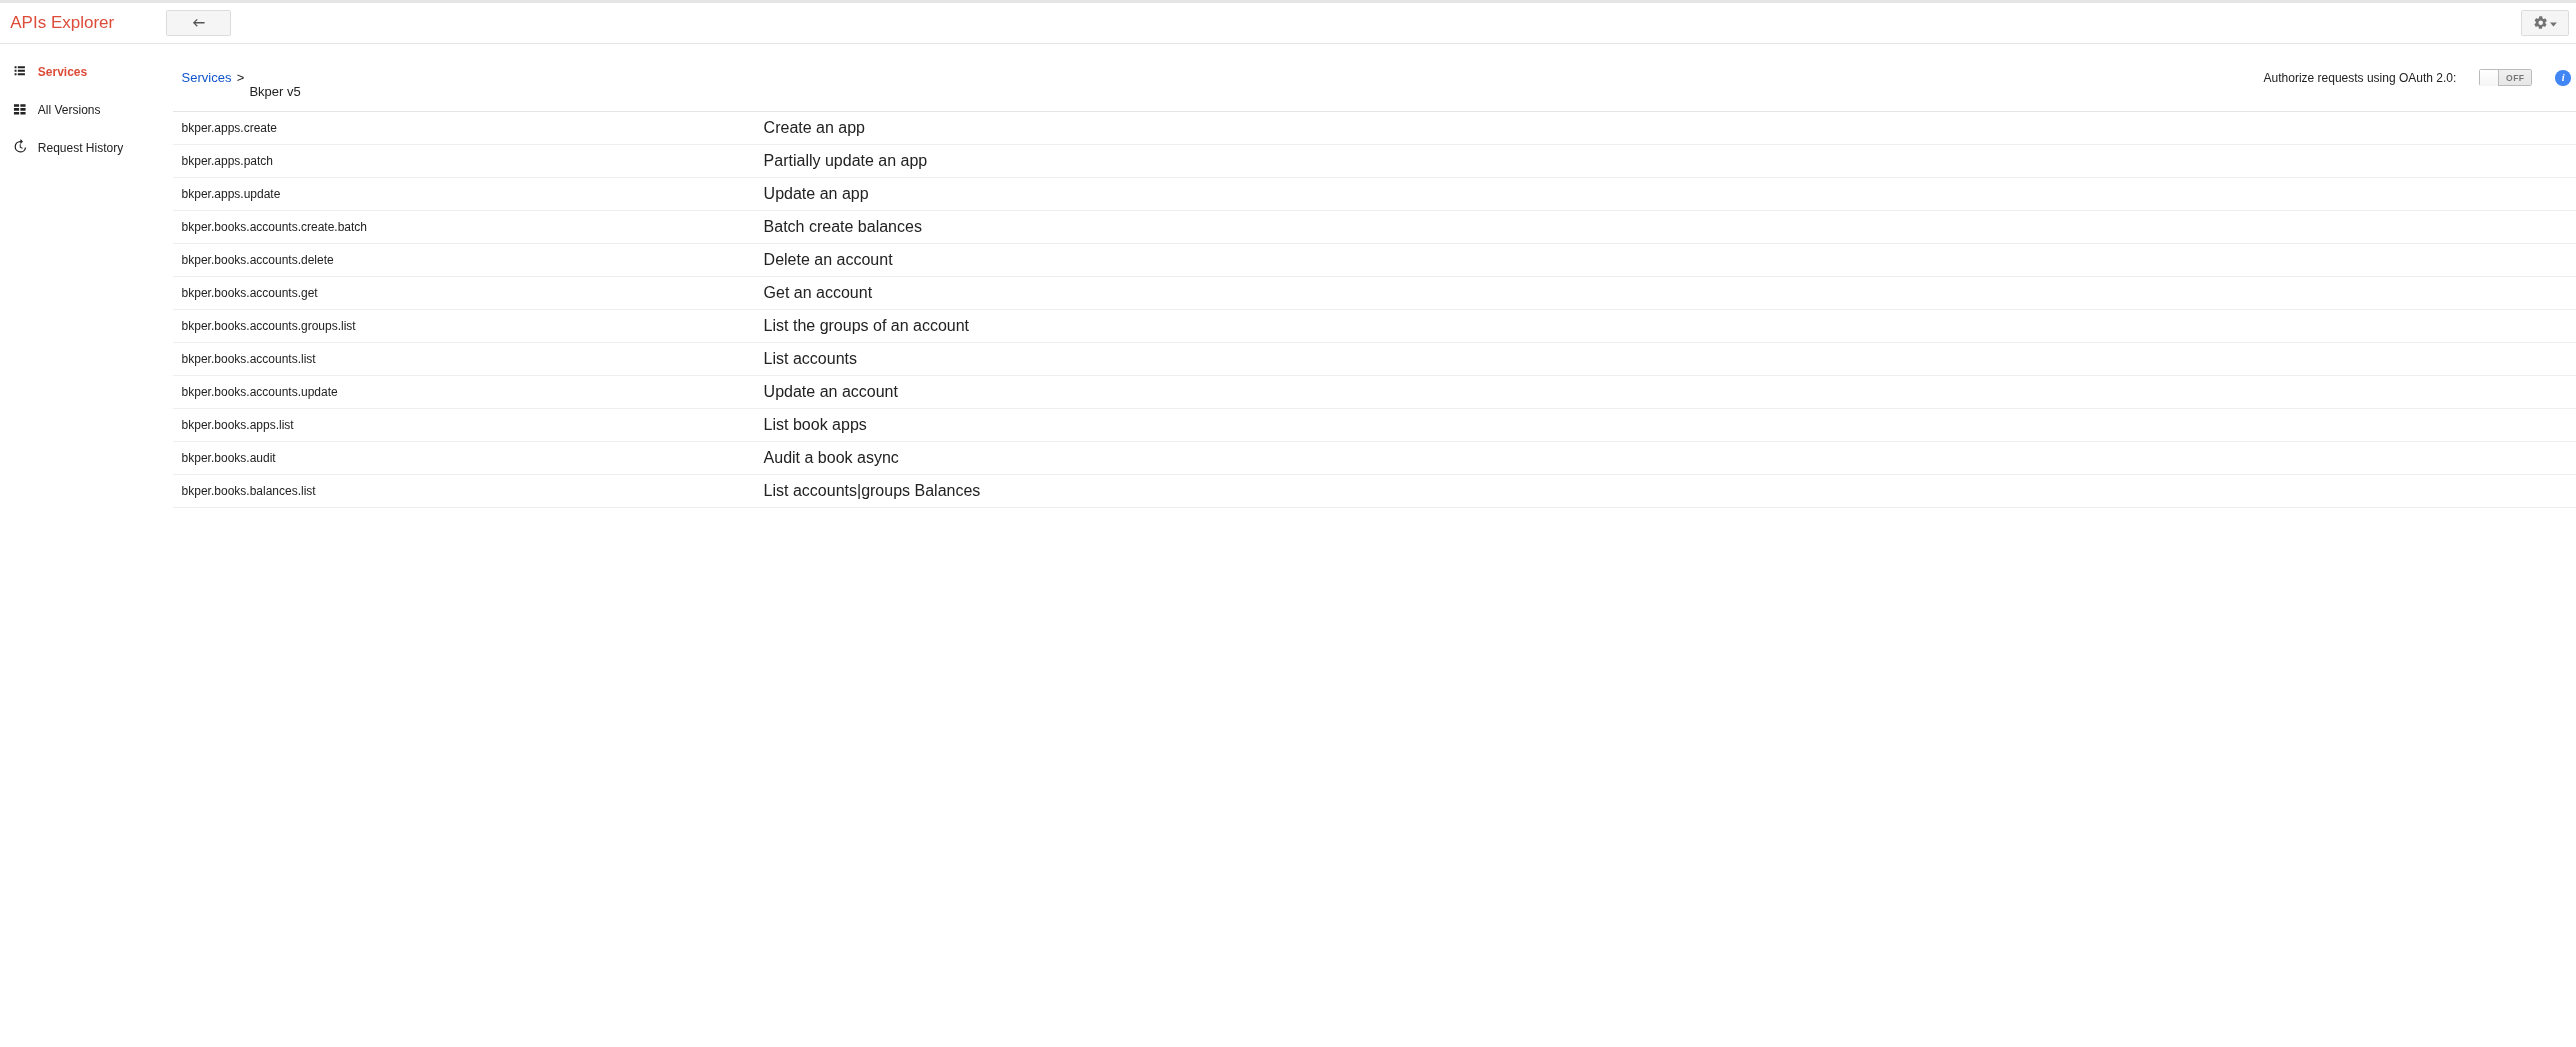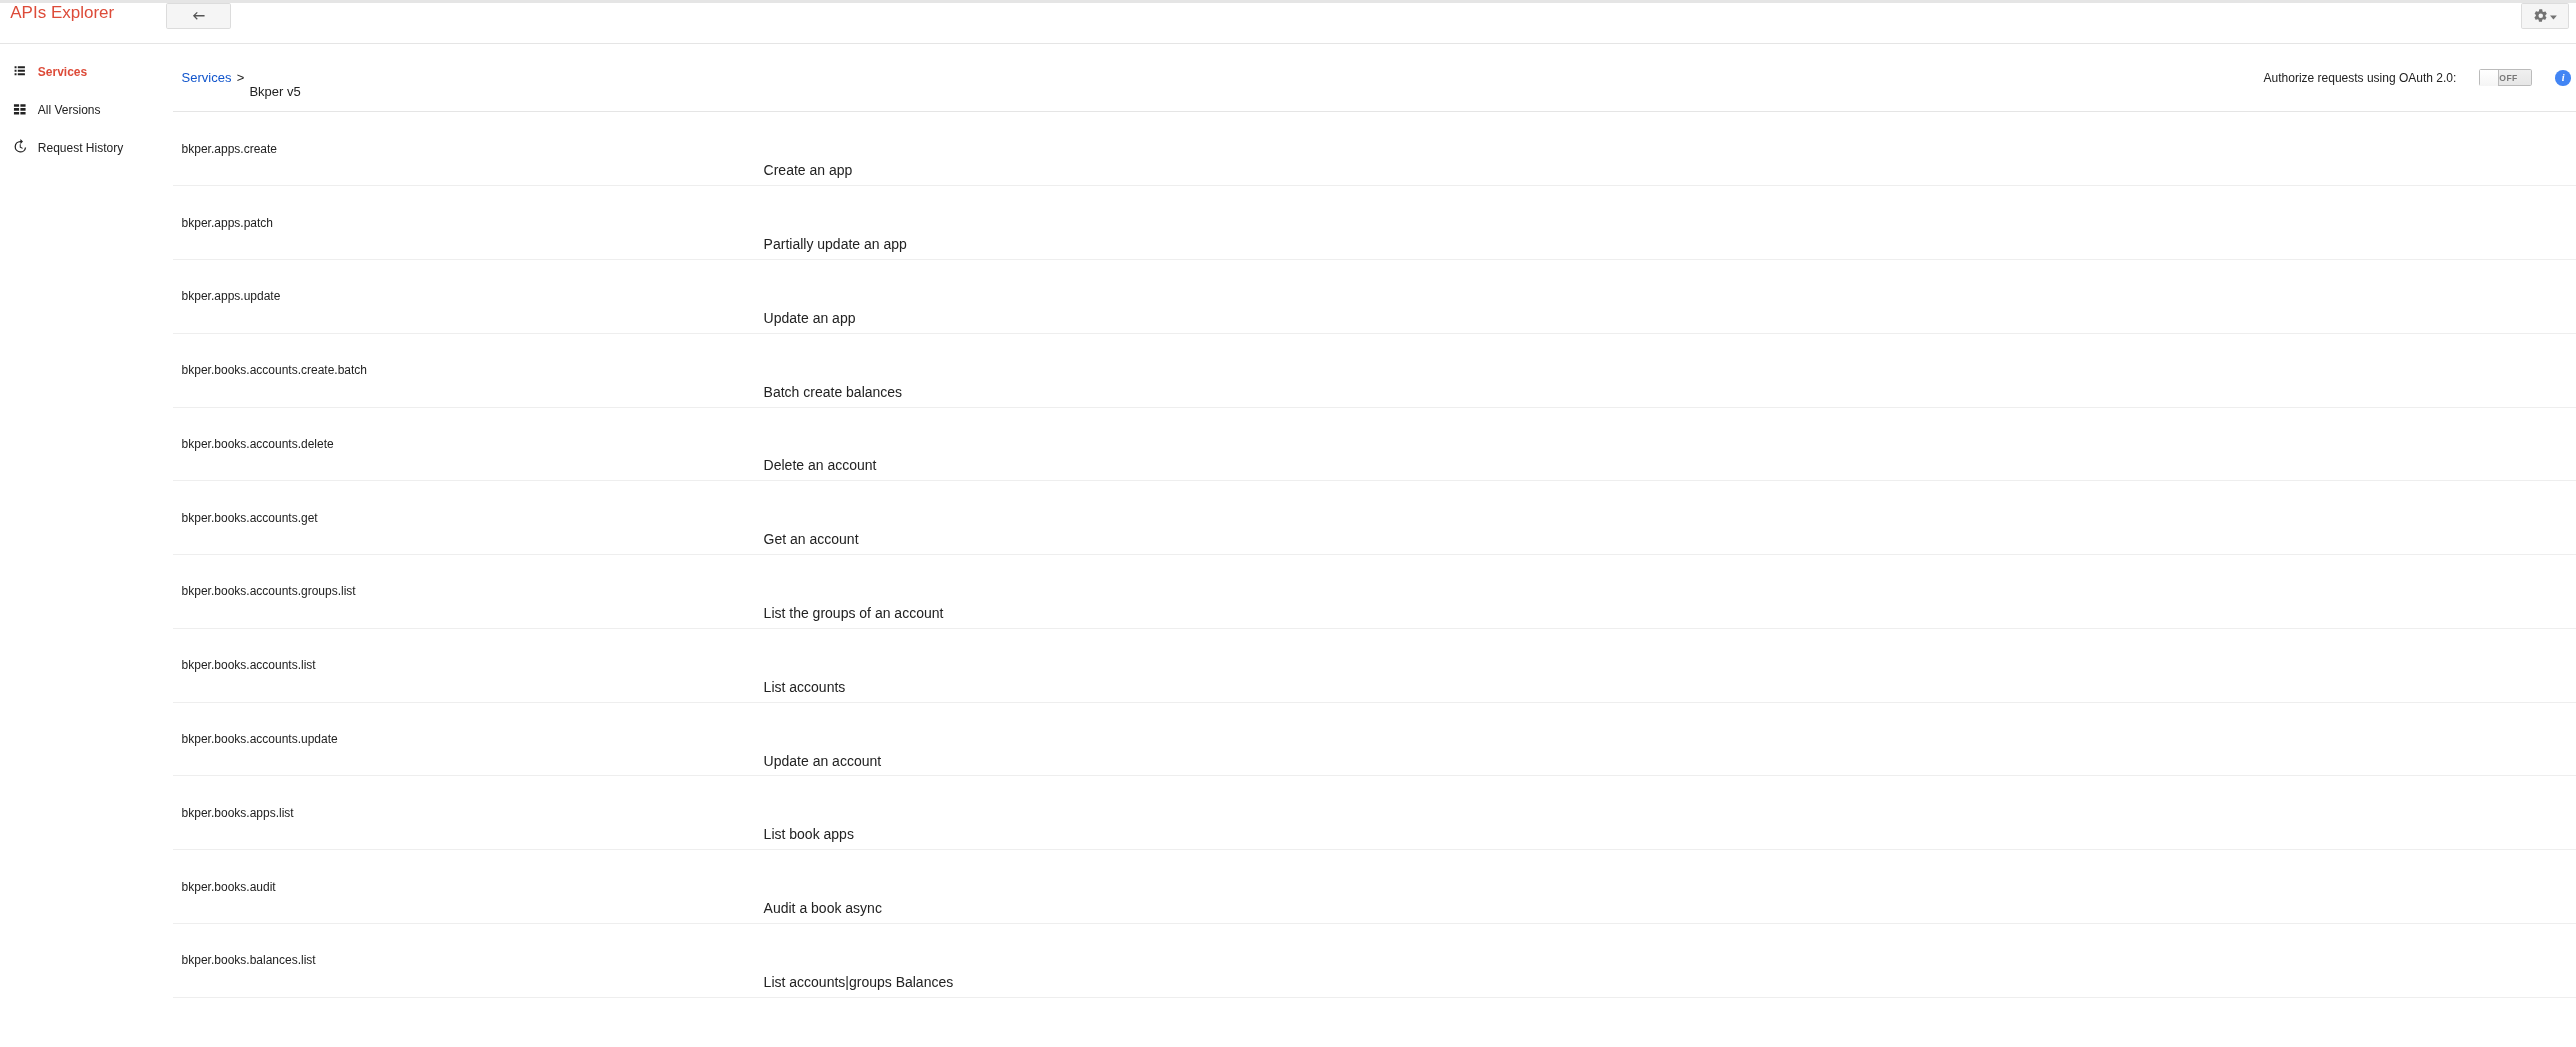--- a/index.html
+++ b/index.html
@@ -8,20 +8,21 @@
       font-size: 11.2px;
       color: #222;
       background: #fff;
     }
     .topbar {
       height: 3.4px;
       background: #e5e5e5;
     }
     .header {
       display: flex;
+      align-items: center;
       height: 41px;
       padding: 0 6.9px;
       border-bottom: 0.9px solid #e5e5e5;
     }
     .app-title {
       color: #dd4b39;
       font-size: 17px;
       font-weight: 400;
       padding-left: 3.4px;
       padding-right: 52px;
@@ -122,21 +123,21 @@
       position: relative;
     }
     .toggle .knob {
       width: 19px;
       height: 15.5px;
       background: linear-gradient(#fff,#f5f5f5);
       border-right: 0.9px solid #bbb;
     }
     .toggle .label {
       flex: 1;
-      text-align: left;
+      text-align: center;
       letter-spacing: 0.4px;
     }
     .info-icon {
       width: 15.5px;
       height: 15.5px;
       border-radius: 50%;
       background: #4285f4;
       color: #fff;
       display: flex;
       align-items: center;
@@ -156,23 +157,22 @@
       padding: 6.9px 8.6px;
       cursor: pointer;
     }
     .method-name {
       width: 582px;
       flex-shrink: 0;
       font-size: 12px;
       color: #222;
     }
     .method-desc {
-      font-size: 14px;
+      font-size: 16px;
       color: #222;
-      margin-top: 43px;
     }
   </style>
 </head>
 <body>
 
 <div class="topbar"></div>
 
 <div class="header">
   <div class="app-title">APIs Explorer</div>
   <div class="back-button">

